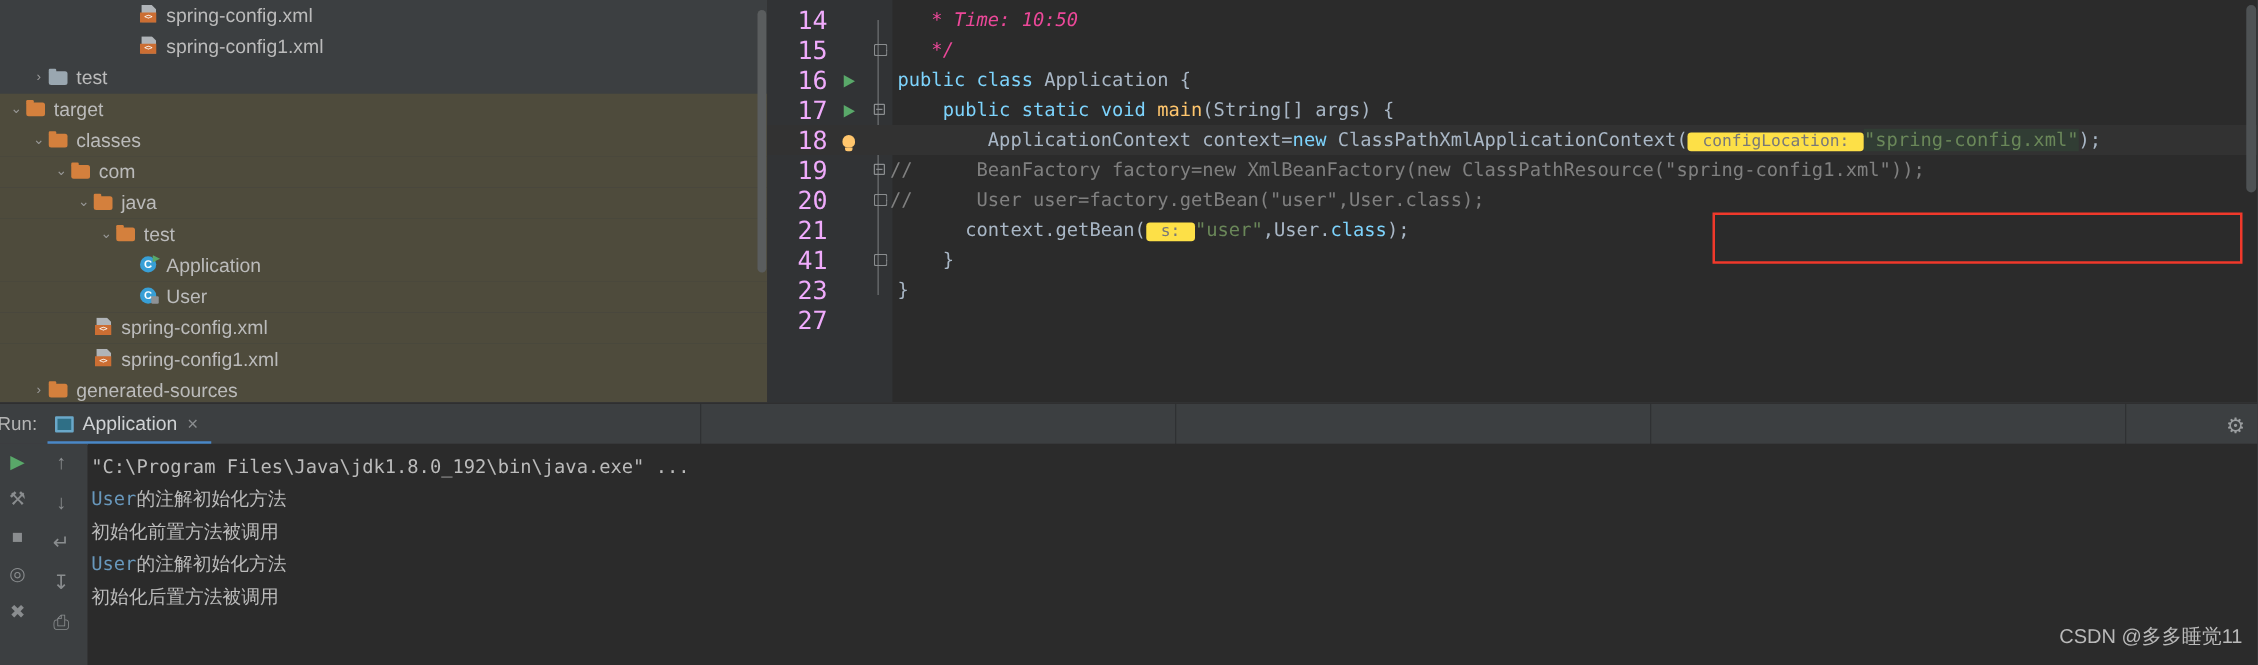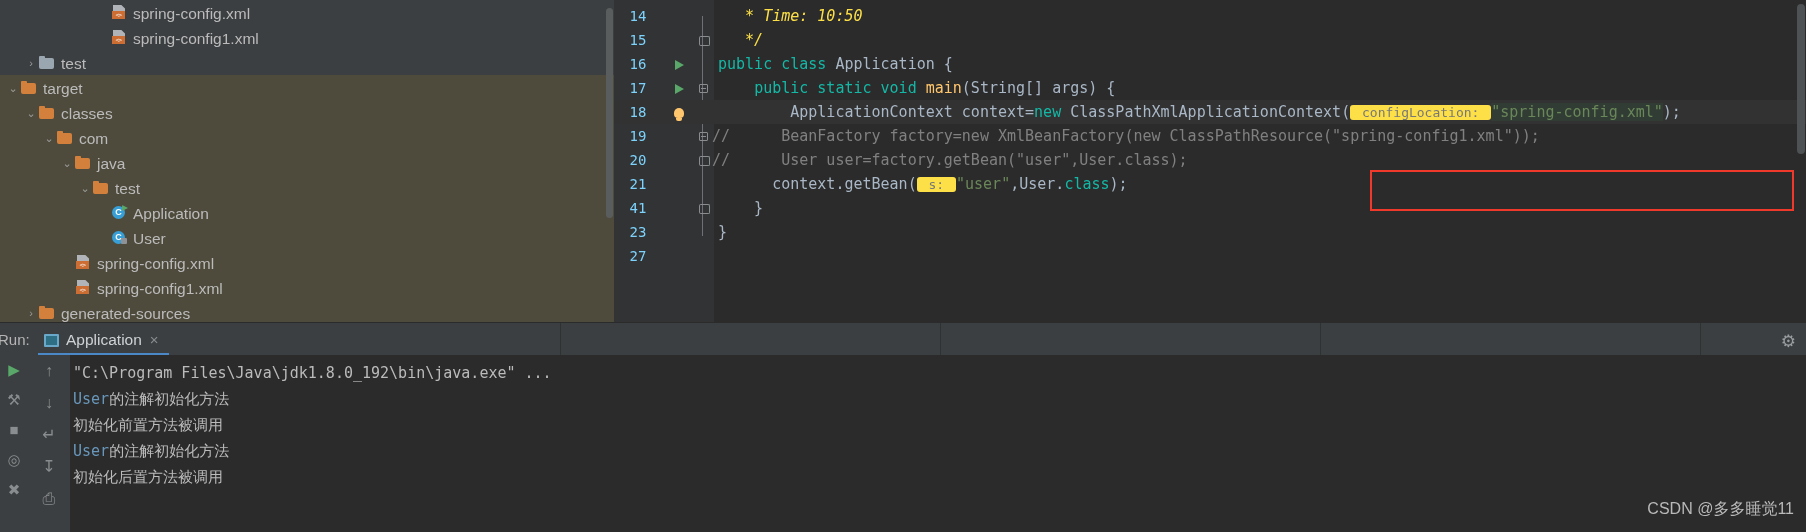--- a/index.html
+++ b/index.html
@@ -89,22 +89,22 @@
     font-family:"DejaVu Sans Mono","Liberation Mono",monospace; font-size:15px;
   }
   #editor-left-strip { position:absolute; left:0; top:0; width:78px; height:322px; background:#313335; }
   #editor-fold-strip { position:absolute; left:78px; top:0; width:22px; height:322px; background:#313335; }
   #fold-line {
     position:absolute; left:88px; top:16px; width:1px; height:220px; background:#6e7173;
   }
 
   .code-line { position:relative; height:24px; line-height:24px; white-space:pre; }
   .ln {
-    position:absolute; left:0; width:48px; text-align:center;
-    color:#7dd3fc; font-size:14px;
+    position:absolute; left:0; width:48px; text-align:right;
+    color:#f0abfc; font-size:20px;
   }
   .gutter-icon { position:absolute; left:56px; width:18px; text-align:center; }
   .fold-icon { position:absolute; left:82px; width:14px; text-align:center; color:#8a8d8f; font-size:11px; }
   .code-text { position:absolute; left:104px; }
 
   .run-tri { display:inline-block; width:0; height:0; border-left:9px solid #59a869;
              border-top:5px solid transparent; border-bottom:5px solid transparent; vertical-align:middle; }
   .bulb {
     display:inline-block; width:10px; height:10px; border-radius:50% 50% 40% 40%;
     background:#ffc66d; vertical-align:middle; position:relative;
@@ -115,22 +115,22 @@
   .fold-minus { display:inline-block; width:9px; height:9px; border:1px solid #8a8d8f;
                 border-radius:1px; position:relative; vertical-align:middle; }
   .fold-minus::after { content:""; position:absolute; left:1px; top:3px; width:5px; height:1px; background:#8a8d8f; }
   .fold-brace { display:inline-block; width:9px; height:9px; position:relative; vertical-align:middle; }
   .fold-brace::before { content:""; position:absolute; left:0; top:0; width:9px; height:5px;
                         border:1px solid #8a8d8f; border-bottom:none; border-radius:2px 2px 0 0; }
   .fold-brace::after { content:""; position:absolute; left:0; top:5px; width:9px; height:4px;
                        border:1px solid #8a8d8f; border-top:none; border-radius:0 0 2px 2px; }
 
   
-  .kw { color:#14b8a6; }
-  .cmt { color:#fde047; font-style:italic; }
+  .kw { color:#7dd3fc; }
+  .cmt { color:#ec4899; font-style:italic; }
   .cmt-grey { color:#808080; }
   .str { color:#6a8759; }
   .plain { color:#a9b7c6; }
   .meth { color:#ffc66d; }
   .hint {
     color:#787878; background:#fde047; border-radius:3px; padding:0 4px; font-size:13px;
   }
   .line-hl { background:#323232; }
   .str-hl { background:#32593d4d; }
 

